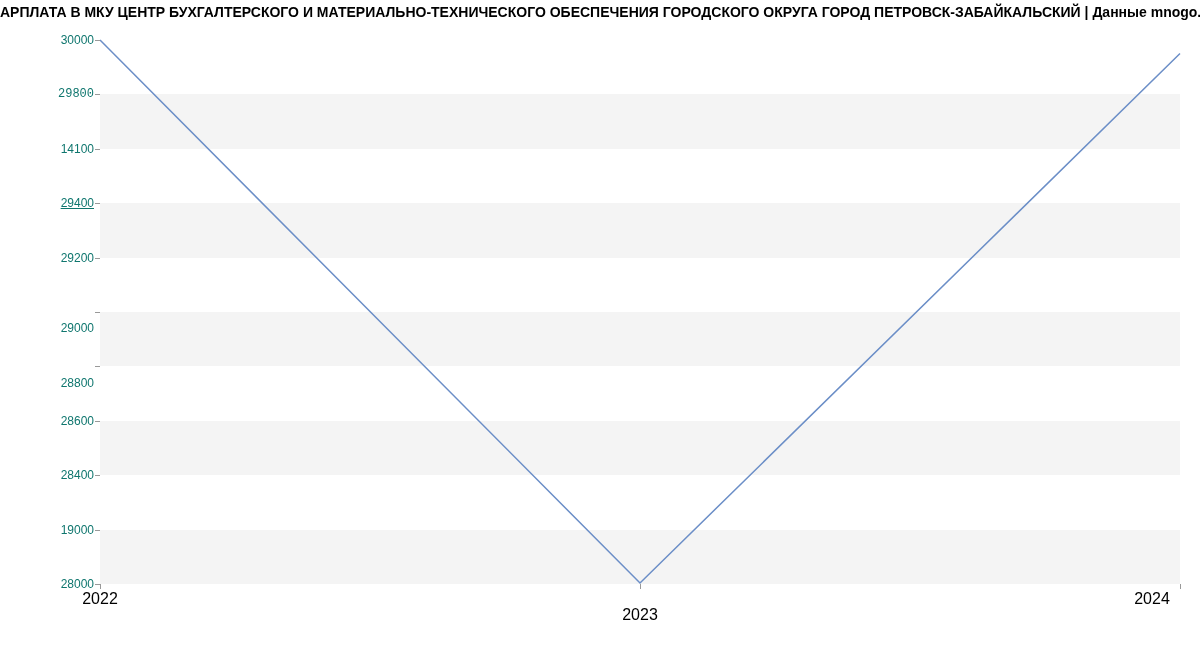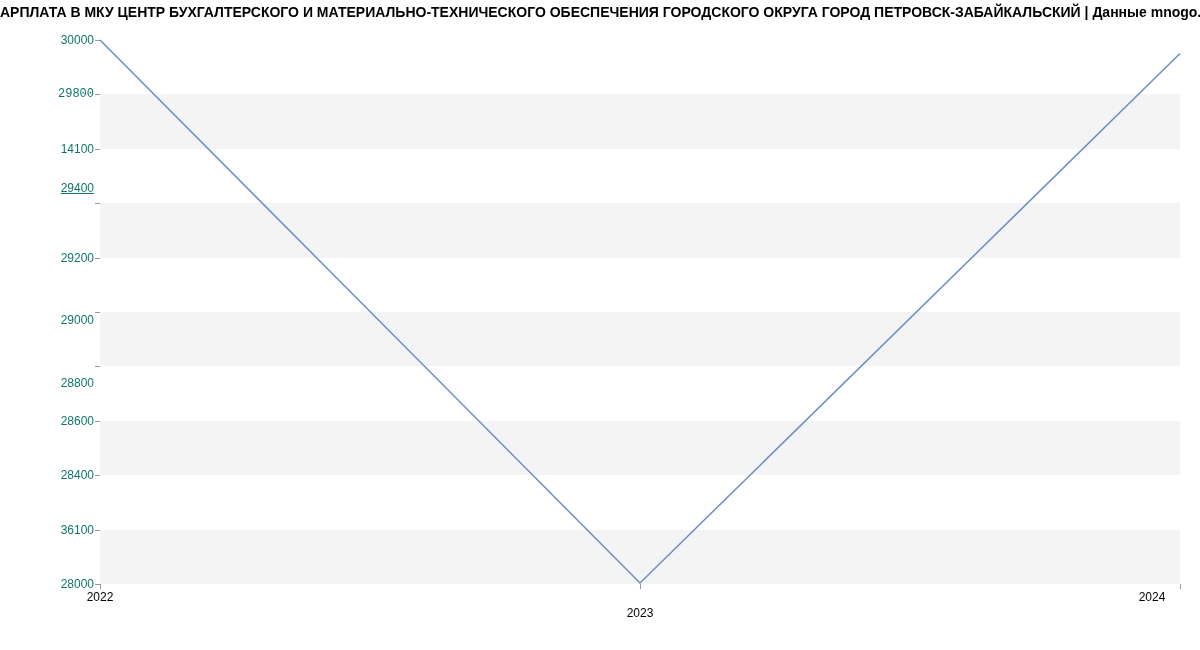--- a/index.html
+++ b/index.html
@@ -51,21 +51,21 @@
     .y-tick-line {
       position: absolute;
       left: 95px;
       width: 5px;
       height: 1px;
       background: #999;
     }
     .x-tick-label {
       position: absolute;
       top: 566px;
-      font-size: 12px;
+      font-size: 16px;
       color: #000;
       transform: translateX(-50%);
     }
     .x-tick-line {
       position: absolute;
       top: 560px;
       width: 1px;
       height: 5px;
       background: #999;
     }
@@ -93,33 +93,33 @@
       <div class="band" style="top: 163.2px; height: 54.4px;"></div>
       <div class="band" style="top: 272px; height: 54.4px;"></div>
       <div class="band" style="top: 380.8px; height: 54.4px;"></div>
       <div class="band" style="top: 489.6px; height: 54.4px;"></div>
     <svg class="line-plot" preserveAspectRatio="none" viewBox="0 0 1080 544">
       <polyline stroke="#6b8ec7" points="0,0 540,544 1080,13.600000000000023"></polyline>
     </svg>
   </div>
 <div class="y-tick-label" style="top: 560px;">28000</div>
     <div class="y-tick-line" style="top: 560px;"></div>
-    <div class="y-tick-label" style="top: 505.6px;">36100</div>
+    <div class="y-tick-label" style="top: 505.6px;">19000</div>
     <div class="y-tick-line" style="top: 505.6px;"></div>
     <div class="y-tick-label" style="top: 451.2px;">28400</div>
     <div class="y-tick-line" style="top: 451.2px;"></div>
     <div class="y-tick-label" style="top: 396.8px;">28600</div>
     <div class="y-tick-line" style="top: 396.8px;"></div>
     <div class="y-tick-label" style="top: 359px;">28800</div>
     <div class="y-tick-line" style="top: 342.4px;"></div>
-    <div class="y-tick-label" style="top: 296px;">29000</div>
+    <div class="y-tick-label" style="top: 304px;">29000</div>
     <div class="y-tick-line" style="top: 288px;"></div>
     <div class="y-tick-label" style="top: 233.6px;">29200</div>
     <div class="y-tick-line" style="top: 233.6px;"></div>
-    <div class="y-tick-label" style="top: 164px; text-decoration: underline;">29400</div>
+    <div class="y-tick-label" style="top: 179px; text-decoration: underline;">29400</div>
     <div class="y-tick-line" style="top: 179.2px;"></div>
     <div class="y-tick-label" style="top: 124.8px;">14100</div>
     <div class="y-tick-line" style="top: 124.8px;"></div>
     <div class="y-tick-label" style="top: 70.4px; font-family: Liberation Mono, monospace;">29800</div>
     <div class="y-tick-line" style="top: 70.4px;"></div>
     <div class="y-tick-label" style="top: 16px;">30000</div>
     <div class="y-tick-line" style="top: 16px;"></div>
     <div class="x-tick-label" style="left: 100px;">2022</div>
     <div class="x-tick-line" style="left: 100px;"></div>
     <div class="x-tick-label" style="left: 640px; margin-top: 16px;">2023</div>

